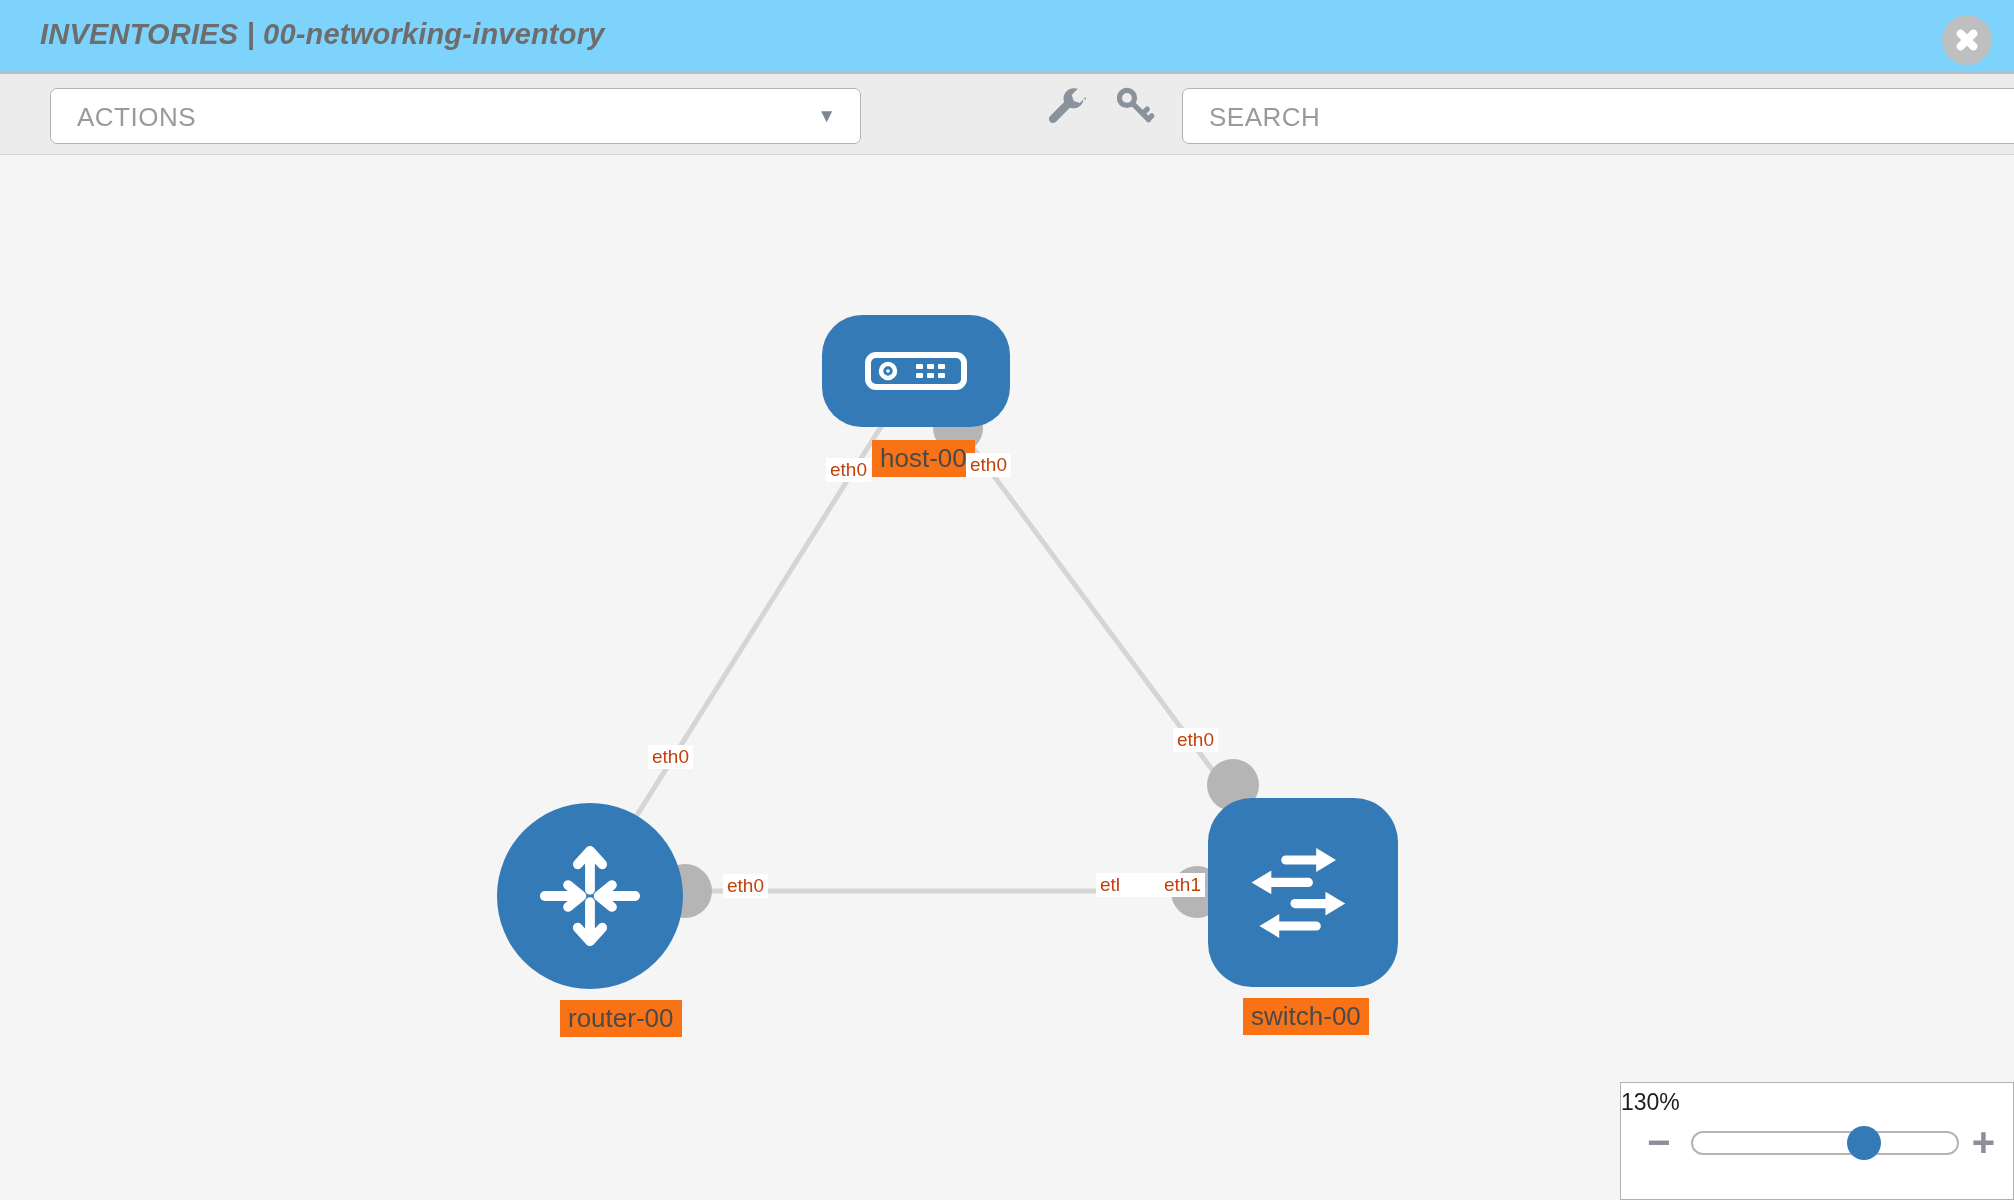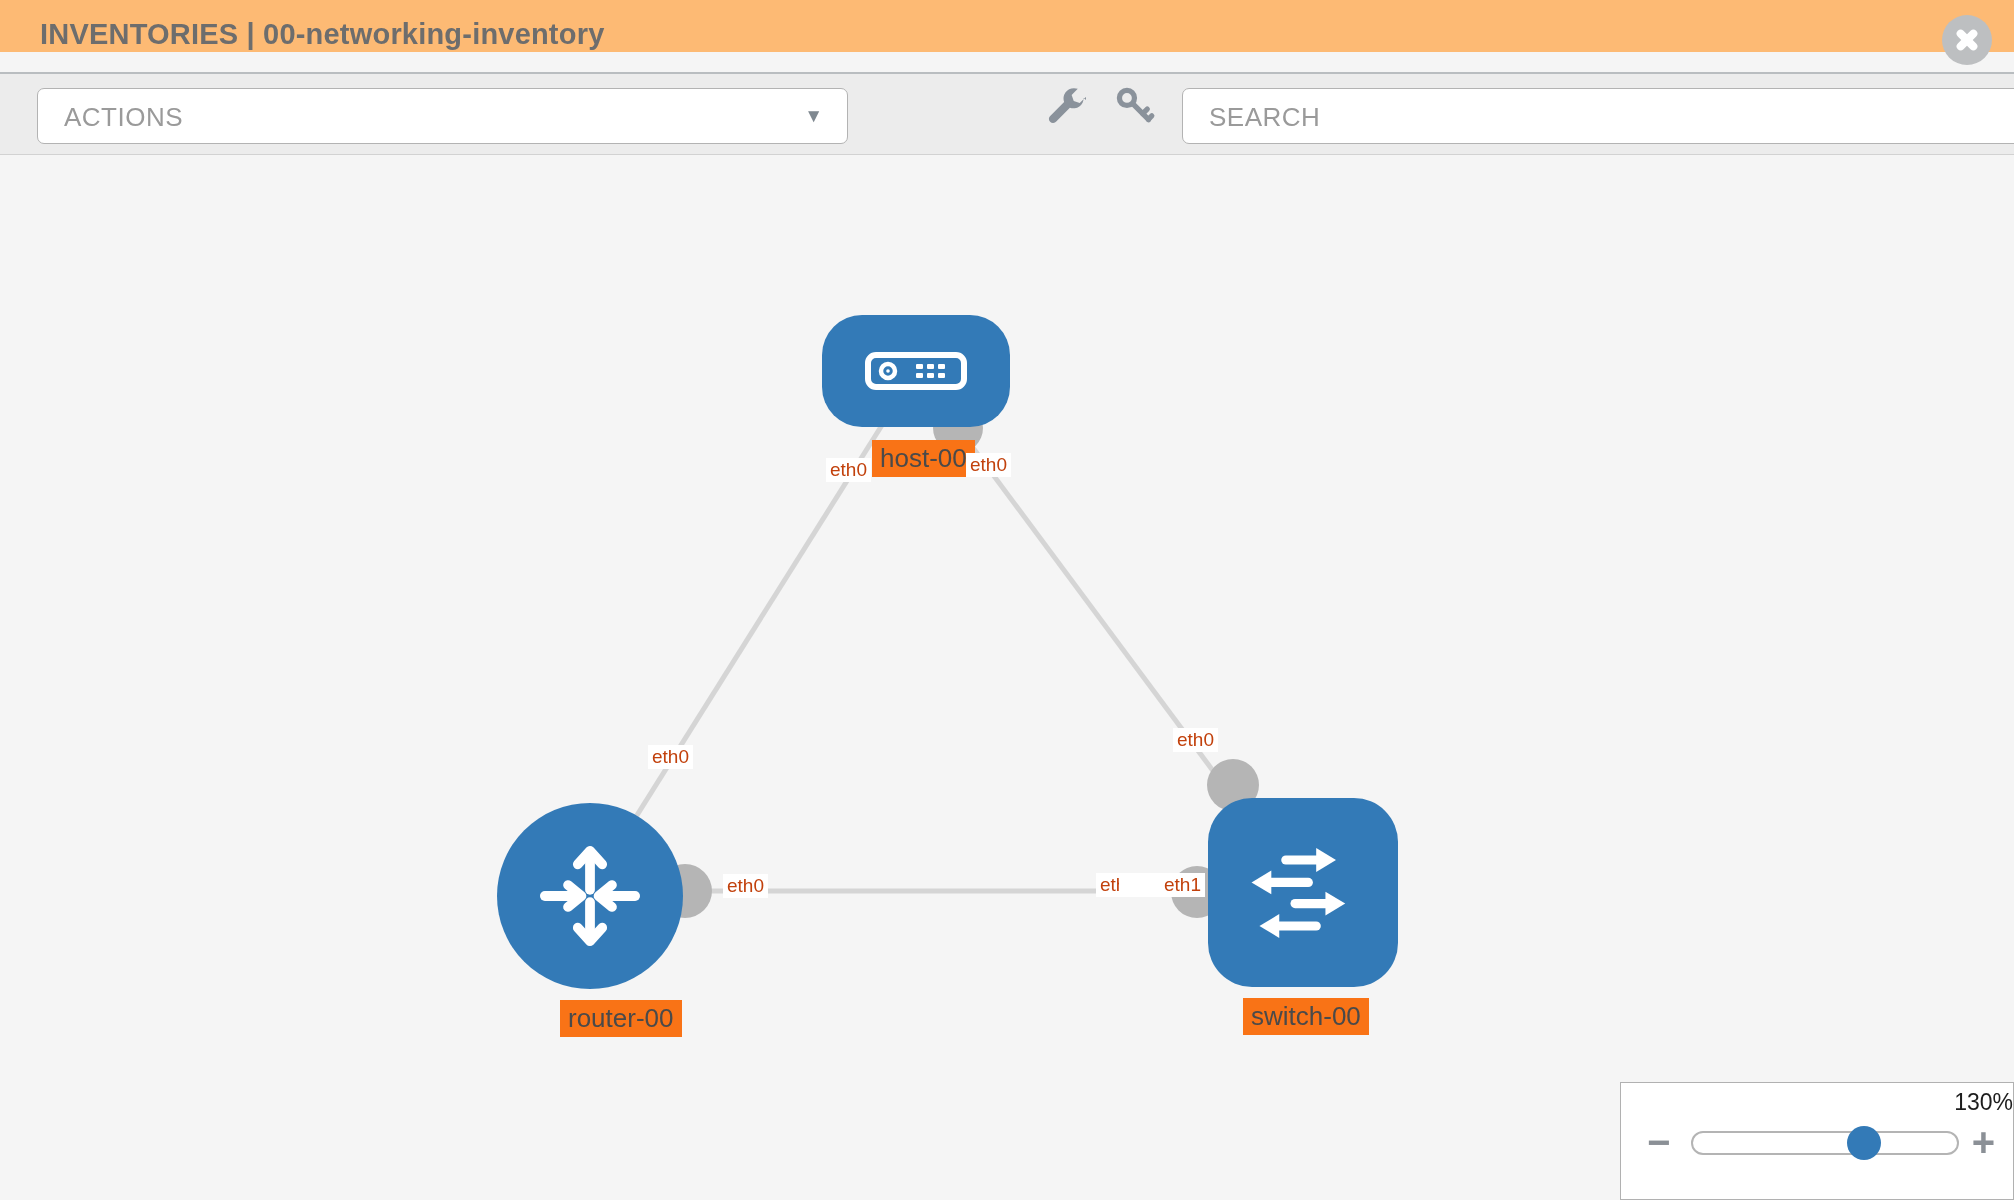--- a/index.html
+++ b/index.html
@@ -1,36 +1,36 @@
 <!DOCTYPE html>
 <html><head>
 <meta charset="utf-8">
 <style>
   * { margin:0; padding:0; box-sizing:border-box; }
   html,body { width:2014px; height:1200px; overflow:hidden; background:#fff;
               font-family:"Liberation Sans","DejaVu Sans",sans-serif; }
   .app { position:relative; width:2014px; height:1200px; background:#f5f5f5; }
 
   
-  .titlebar { position:absolute; left:0; top:0; width:100%; height:52px; background:#fdba74; }
+  .titlebar { position:absolute; left:0; top:0; width:100%; height:74px; background:#7dd3fc;font-style:italic; }
   .title { position:absolute; left:40px; top:18px; font-size:29px; font-weight:bold; color:#6d6d6d; letter-spacing:0.2px; }
   .close-btn { position:absolute; right:22px; top:15px; width:50px; height:50px; border-radius:50%;
                background:#bdbfc1; cursor:pointer; }
   .close-btn .bar { position:absolute; left:12px; top:21px; width:26px; height:8px; border-radius:4px; background:#ffffff; }
   .close-btn .bar.a { transform:rotate(45deg); }
   .close-btn .bar.b { transform:rotate(-45deg); }
 
   
   .toolbar { position:absolute; left:0; top:72px; width:100%; height:83px; background:#ececec;
              border-top:2px solid #b9bdc0; border-bottom:1px solid #d2d2d2; }
   .select-box { position:absolute; top:14px; height:56px; background:#ffffff; border:1px solid #b3b3b3;
                 border-radius:7px; cursor:pointer; }
   .select-box .sel-label { position:absolute; left:26px; top:13px; font-size:26px; color:#9a9a9a; letter-spacing:0.5px; }
   .select-box .caret { position:absolute; right:24px; top:16px; font-size:19px; color:#7f8890; }
-  #actions-box { left:37px; width:811px; }
+  #actions-box { left:50px; width:811px; }
   #search-box  { left:1182px; width:890px; }
   .tool-icon { position:absolute; top:11px; width:42px; height:42px; cursor:pointer; }
   #wrench-btn { left:1044px; }
   #key-btn { left:1114px; }
 
   
   .canvas { position:absolute; left:0; top:155px; width:2014px; height:1045px; background:#f5f5f5; overflow:hidden; }
   .links-layer { position:absolute; left:0; top:0; }
 
   
@@ -50,21 +50,21 @@
   #if-host-right  { left:966px;  top:298px; }
   #if-router-top  { left:648px;  top:590px; }
   #if-switch-top  { left:1173px; top:573px; }
   #if-mid-left    { left:723px;  top:719px; }
   #if-mid-under   { left:1096px; top:718px; }
   #if-mid-over    { left:1119px; top:718px;padding-left:45px; }
 
   
   .zoom-panel { position:absolute; left:1620px; top:1082px; width:394px; height:118px;
                 background:#ffffff; border:1px solid #b1b1b1; }
-  .zoom-level { position:absolute; left:0; top:6px; width:100%; text-align:right; font-size:23px; color:#1d1d1d; }
+  .zoom-level { position:absolute; left:0; top:6px; width:100%; text-align:left; font-size:23px; color:#1d1d1d; }
   .zoom-minus, .zoom-plus { position:absolute; top:36px; font-size:40px; font-weight:bold; color:#8b9096; cursor:pointer; line-height:46px; }
   .zoom-minus { left:26px; }
   .zoom-plus  { right:18px; }
   .zoom-track { position:absolute; left:70px; top:48px; width:268px; height:24px; background:#ffffff;
                 border:2px solid #b4b4b4; border-radius:12px; cursor:pointer; }
   .zoom-thumb { position:absolute; left:226px; top:43px; width:34px; height:34px; border-radius:50%;
                 background:#337ab7; cursor:grab; }
 </style>
 </head>
 <body>

